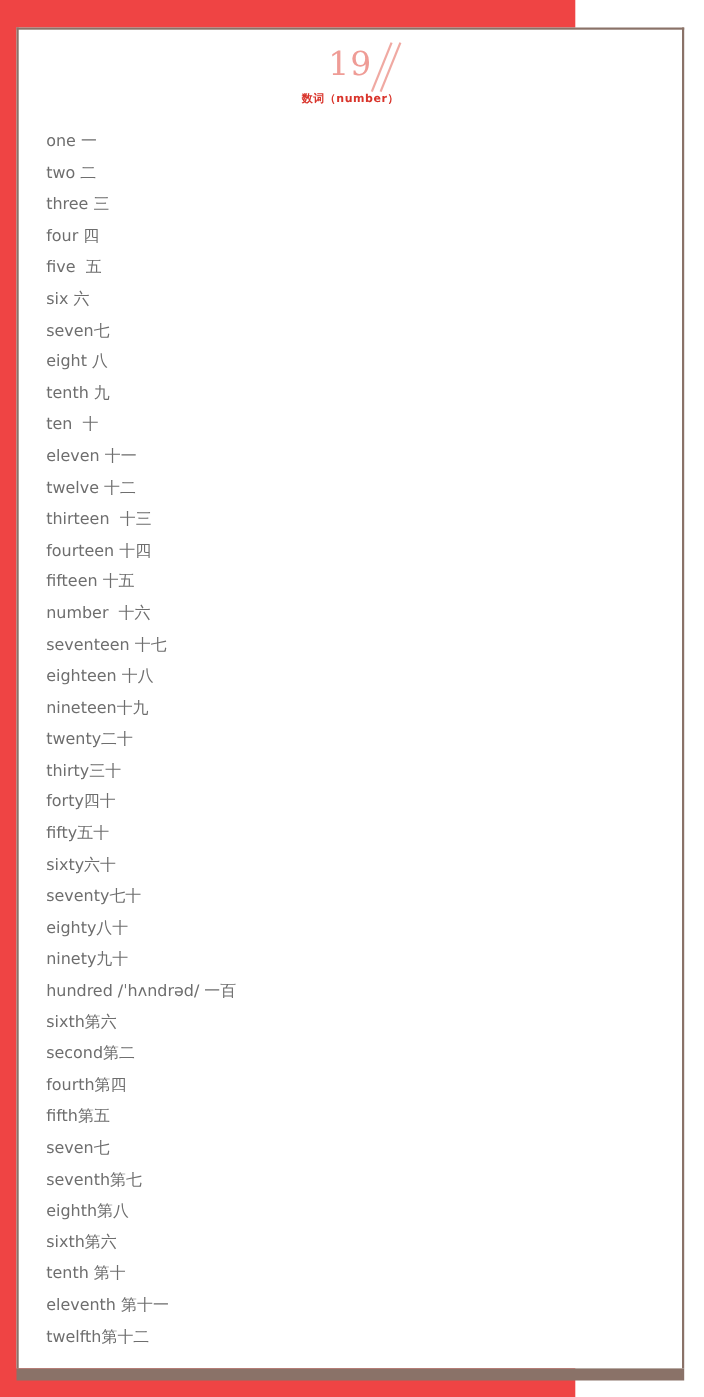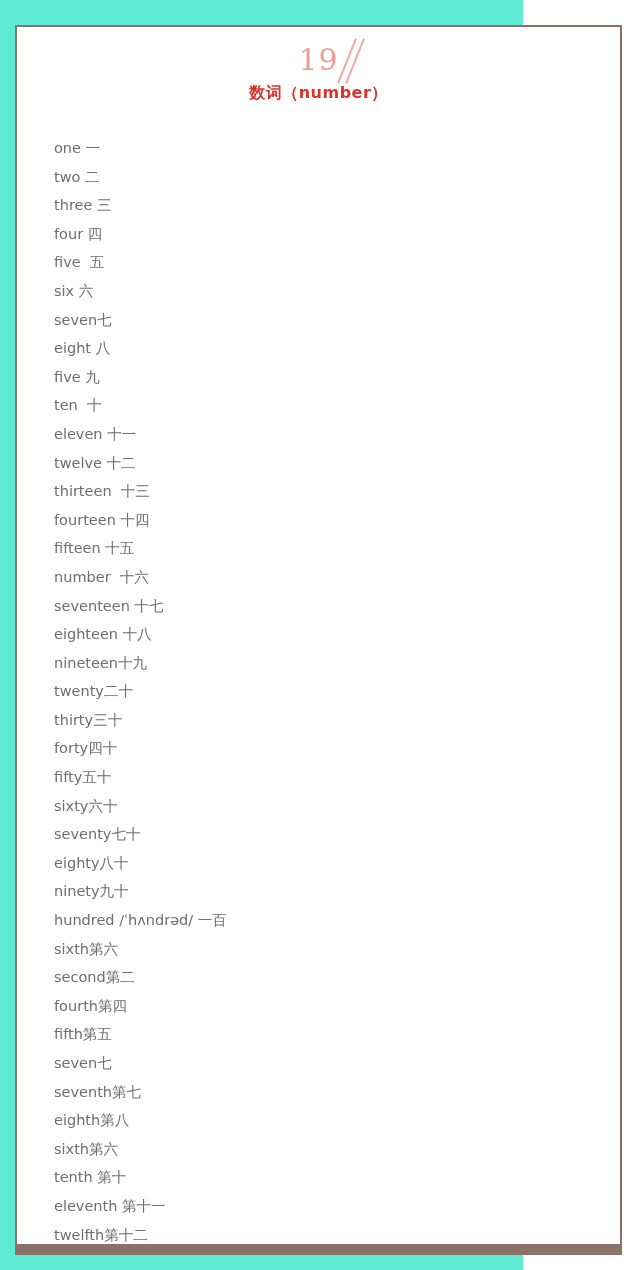--- a/index.html
+++ b/index.html
@@ -11,21 +11,21 @@
     height: 1270px;
     background: #ffffff;
     font-family: "DejaVu Sans", "Liberation Sans", sans-serif;
     overflow: hidden;
   }
 
   #page-root {
     position: relative;
     width: 523px;
     height: 1270px;
-    background: #5eead4;
+    background: #ef4444;
   }
 
   
   .card {
     position: absolute;
     left: 15px;
     top: 25px;
     width: 607px;
     height: 1219px;
     box-sizing: border-box;
@@ -78,33 +78,33 @@
     height: 48px;
     background: #f0a9a2;
     transform: rotate(22deg);
     transform-origin: center;
   }
   .slash-deco span.s1 { left: 7px; }
   .slash-deco span.s2 { left: 15px; }
 
   .section-title {
     margin-top: 2px;
-    font-size: 16px;
+    font-size: 10px;
     font-weight: bold;
     color: #d9342b;
     letter-spacing: 0.5px;
   }
   .section-title .paren {
     color: #d9342b;
     font-weight: bold;
   }
 
   
   .word-list {
-    margin: 16px;
+    margin: 4px;
     padding: 14px 0 0 0;
     list-style: none;
   }
   .word-row {
     height: 28.6px;
     line-height: 28.6px;
     padding-left: 21px;
     font-size: 14.5px;
     color: #6e6e6e;
     white-space: pre;
@@ -134,21 +134,21 @@
 
     <ul class="word-list" id="word-list">
         <li class="word-row">one 一</li>
         <li class="word-row">two 二</li>
         <li class="word-row">three 三</li>
         <li class="word-row">four 四</li>
         <li class="word-row">five  五</li>
         <li class="word-row">six 六</li>
         <li class="word-row">seven七</li>
         <li class="word-row">eight 八</li>
-        <li class="word-row">five 九</li>
+        <li class="word-row">tenth 九</li>
         <li class="word-row">ten  十</li>
         <li class="word-row">eleven 十一</li>
         <li class="word-row">twelve 十二</li>
         <li class="word-row">thirteen  十三</li>
         <li class="word-row">fourteen 十四</li>
         <li class="word-row">fifteen 十五</li>
         <li class="word-row">number  十六</li>
         <li class="word-row">seventeen 十七</li>
         <li class="word-row">eighteen 十八</li>
         <li class="word-row">nineteen十九</li>

